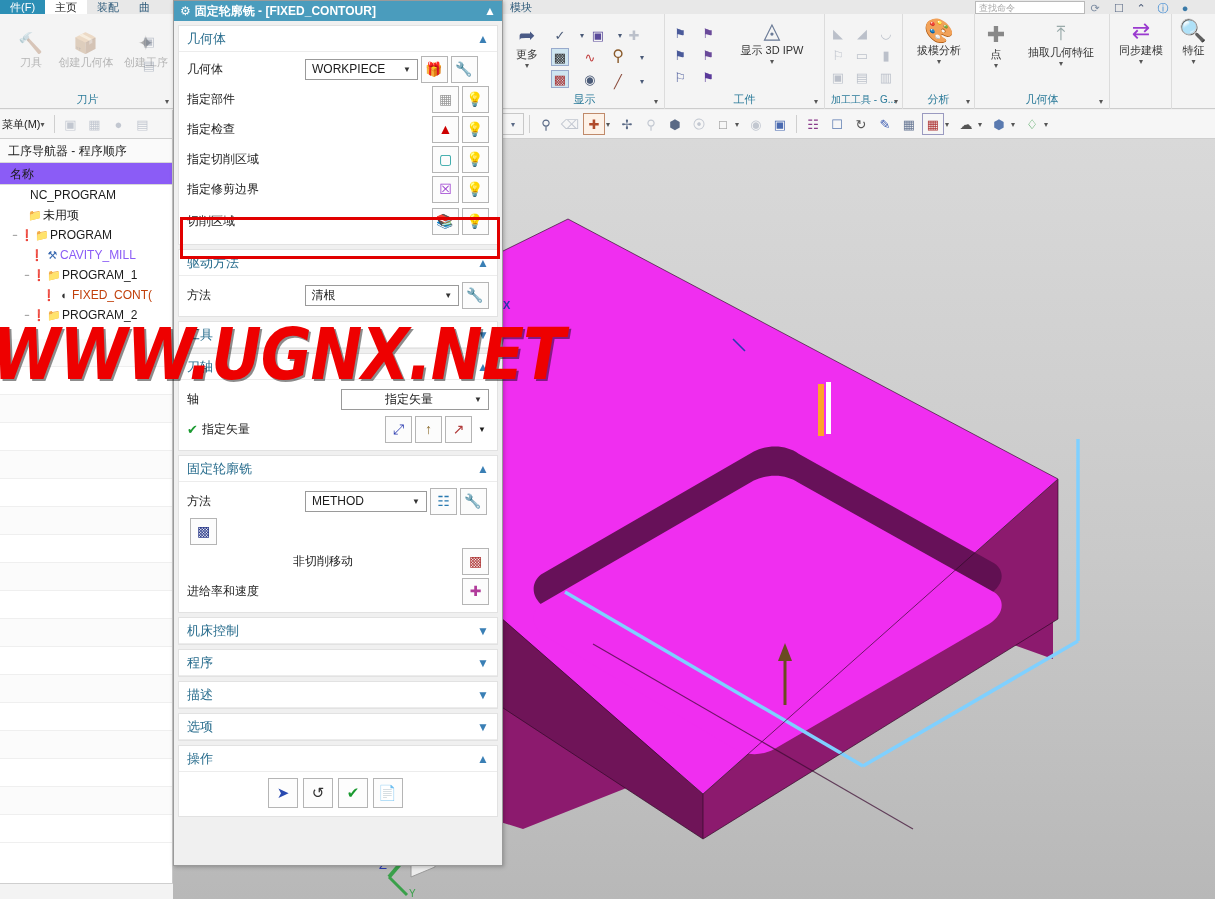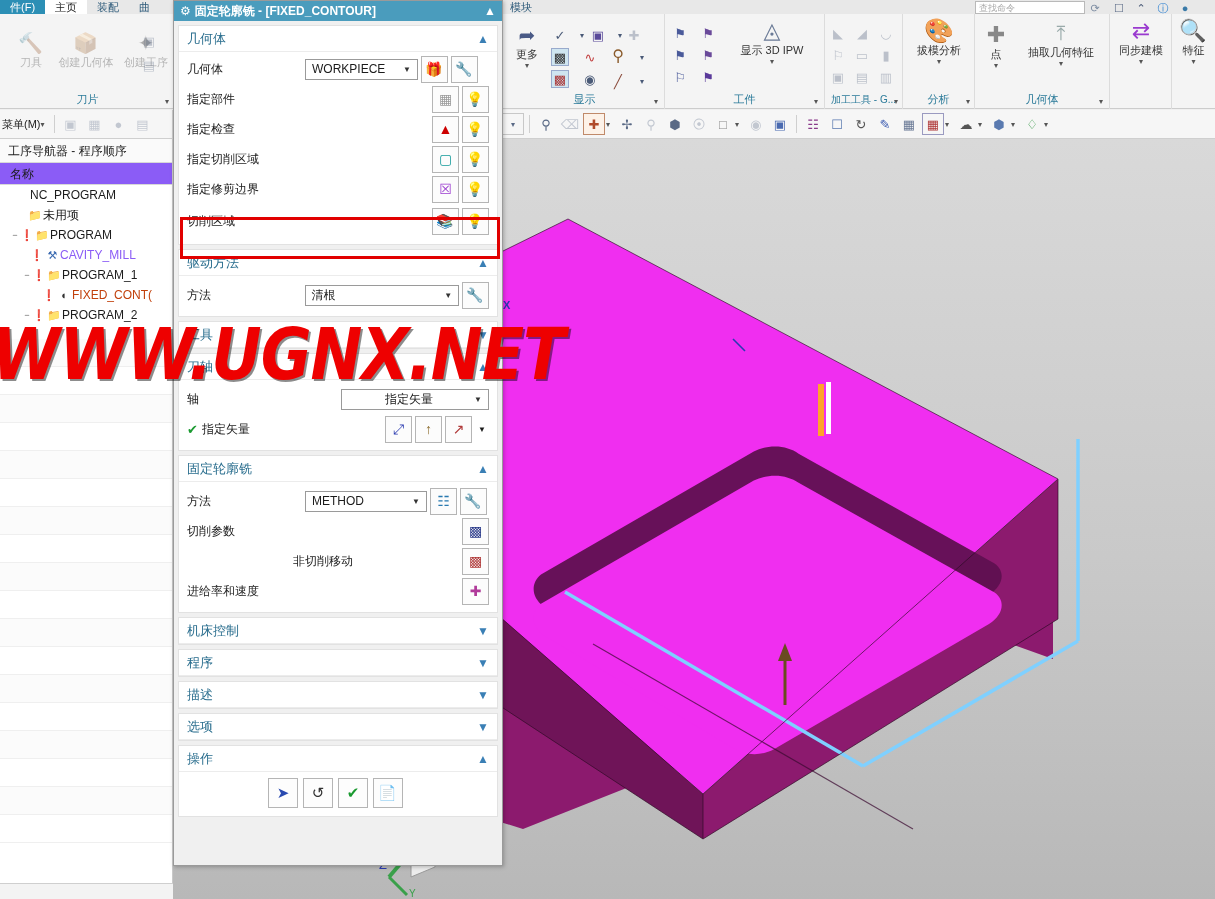--- a/index.html
+++ b/index.html
@@ -623,21 +623,20 @@
         <div class="row">
           <span class="lab" style="width:118px;">方法</span>
           <div class="sel" style="width:122px;">
             <span class="v">METHOD</span>
             <span class="ar">▼</span>
           </div>
           <div class="ibtn" style="color:#2a7ab0;">☷</div>
           <div class="ibtn" style="color:#b5b5b5;">🔧</div>
         </div>
         <div class="row">
-          <span class="lab" style="flex:1;">切削参数</span>
           <div class="ibtn" style="color:#2a3a8a;">▩</div>
         </div>
         <div class="row">
           <span class="lab" style="flex:1;text-align:center;">非切削移动</span>
           <div class="ibtn" style="color:#b03a3a;">▩</div>
         </div>
         <div class="row">
           <span class="lab" style="flex:1;">进给率和速度</span>
           <div class="ibtn" style="color:#b03a9a;">✚</div>
         </div>

